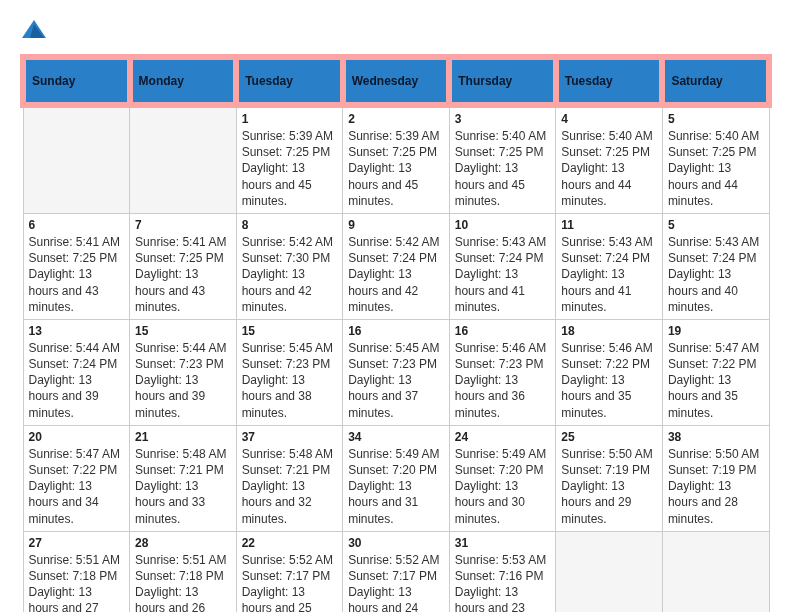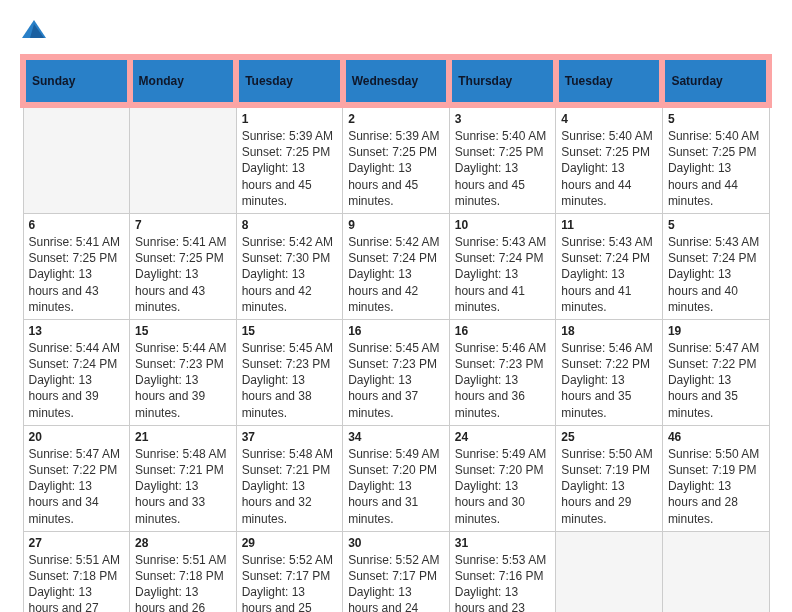--- a/index.html
+++ b/index.html
@@ -278,41 +278,41 @@
 Sunset: 7:20 PM
 Daylight: 13 hours and 30 minutes.</div>
           </td>
           <td>
             <span class="day-number">25</span>
             <div class="day-info">Sunrise: 5:50 AM
 Sunset: 7:19 PM
 Daylight: 13 hours and 29 minutes.</div>
           </td>
           <td>
-            <span class="day-number">46</span>
+            <span class="day-number">38</span>
             <div class="day-info">Sunrise: 5:50 AM
 Sunset: 7:19 PM
 Daylight: 13 hours and 28 minutes.</div>
           </td>
         </tr>
         <tr>
           <td>
             <span class="day-number">27</span>
             <div class="day-info">Sunrise: 5:51 AM
 Sunset: 7:18 PM
 Daylight: 13 hours and 27 minutes.</div>
           </td>
           <td>
             <span class="day-number">28</span>
             <div class="day-info">Sunrise: 5:51 AM
 Sunset: 7:18 PM
 Daylight: 13 hours and 26 minutes.</div>
           </td>
           <td>
-            <span class="day-number">29</span>
+            <span class="day-number">22</span>
             <div class="day-info">Sunrise: 5:52 AM
 Sunset: 7:17 PM
 Daylight: 13 hours and 25 minutes.</div>
           </td>
           <td>
             <span class="day-number">30</span>
             <div class="day-info">Sunrise: 5:52 AM
 Sunset: 7:17 PM
 Daylight: 13 hours and 24 minutes.</div>
           </td>

